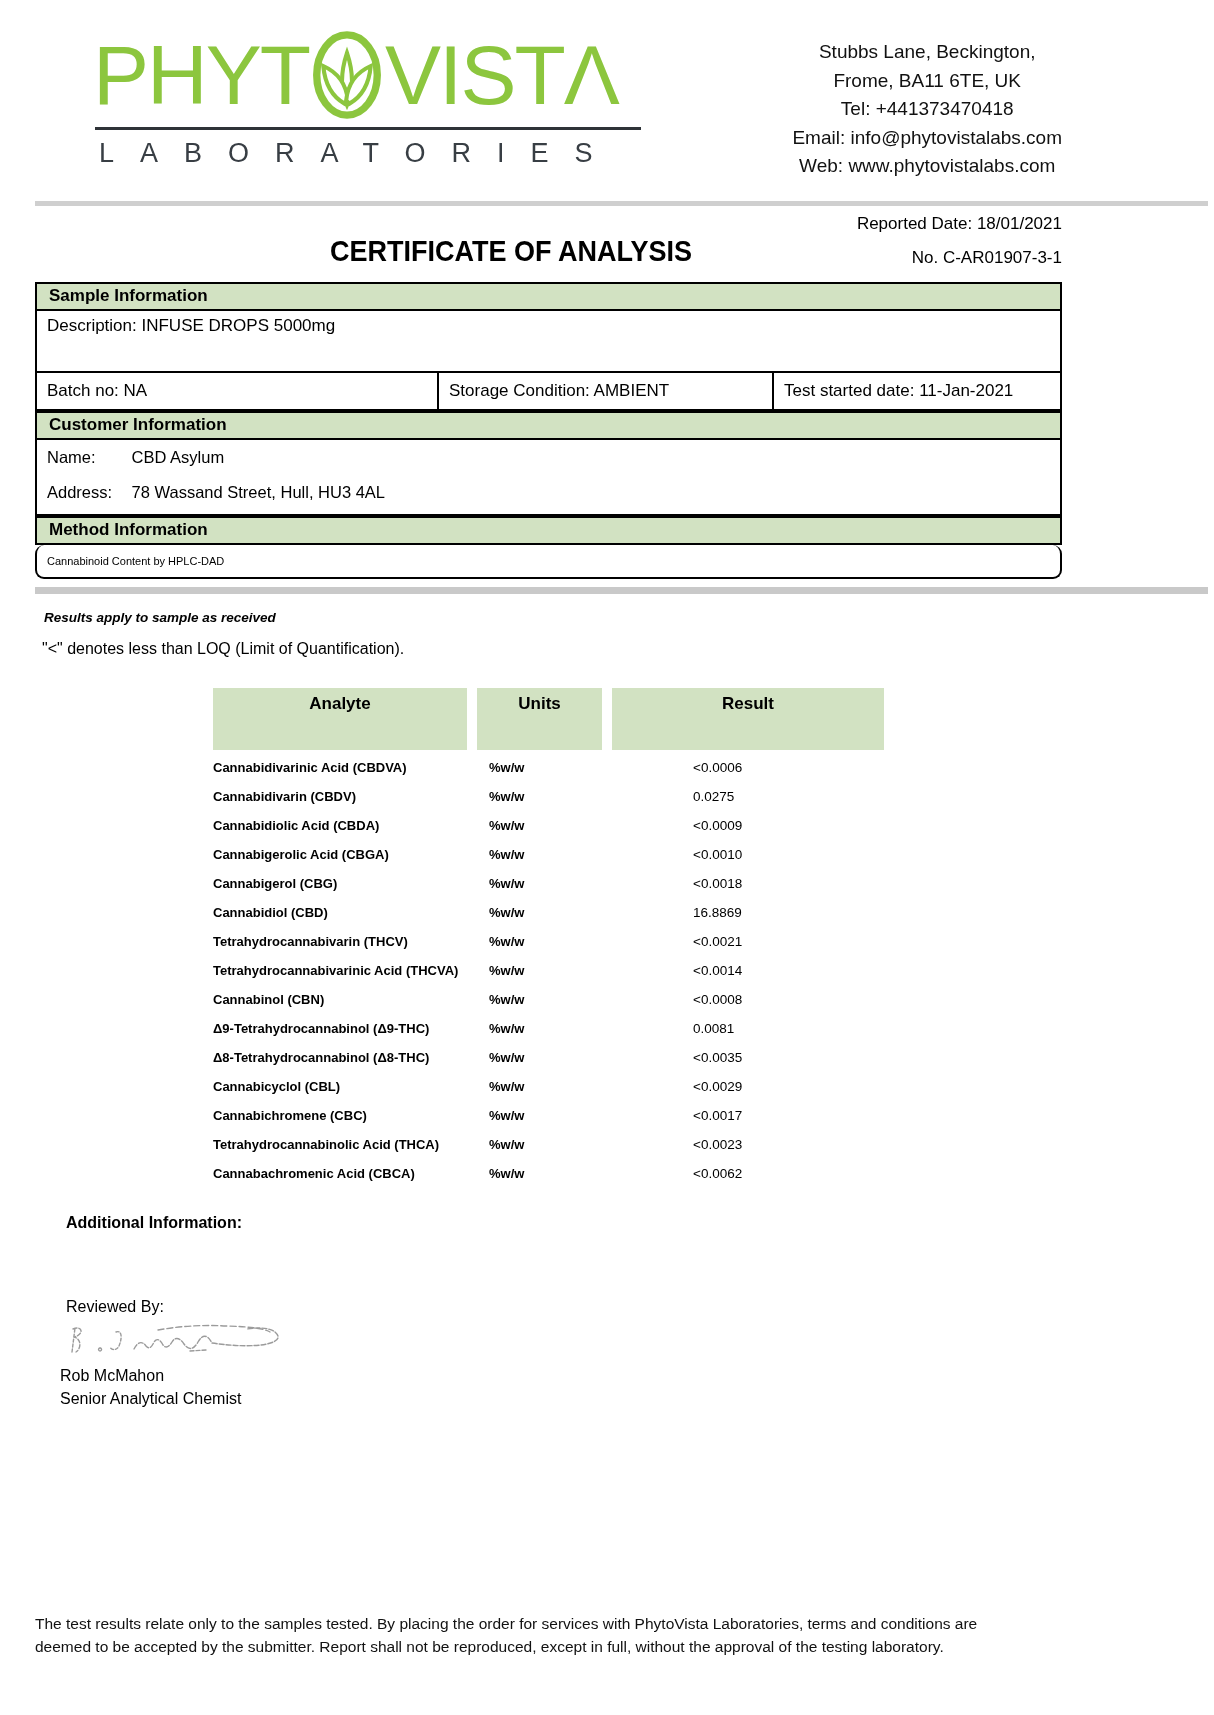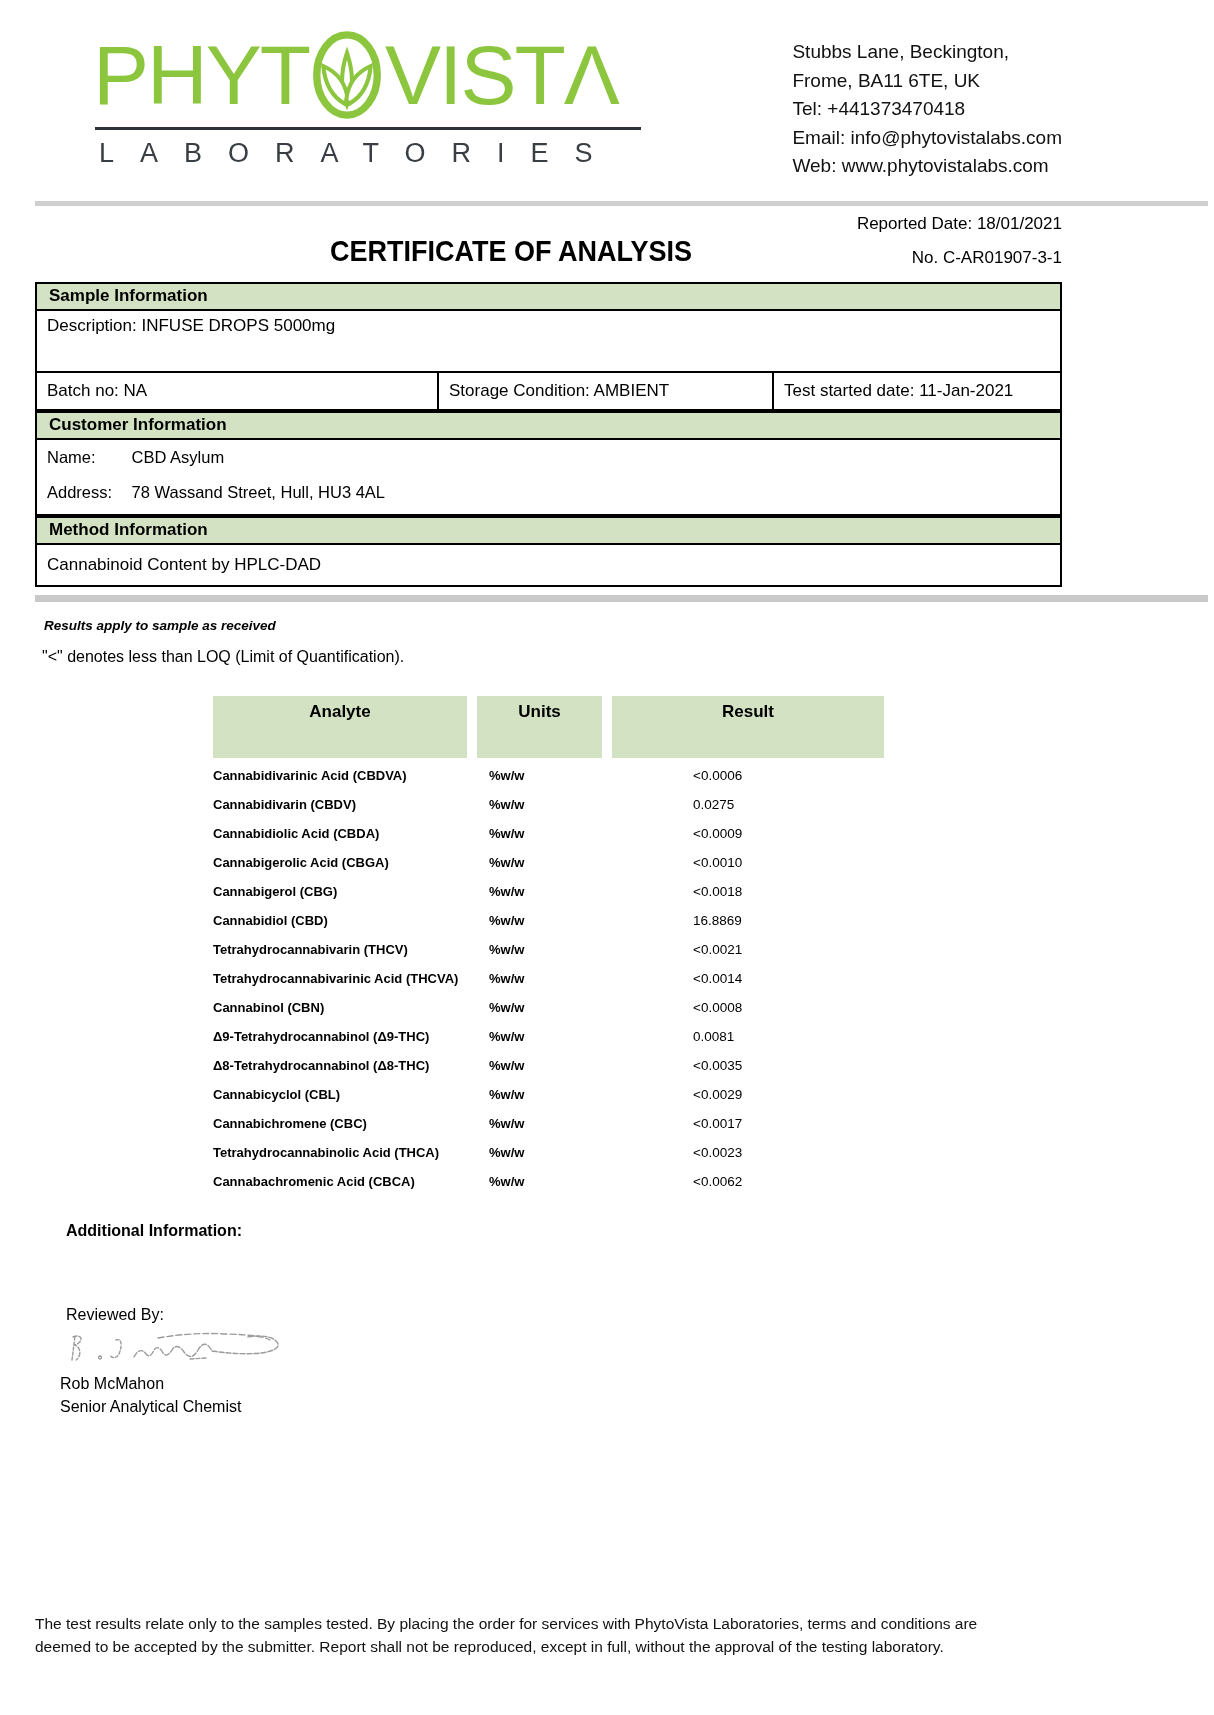--- a/index.html
+++ b/index.html
@@ -10,21 +10,21 @@
 
   
   .header { display:flex; justify-content:space-between; align-items:flex-start; padding:30px 152px 0 45px;margin-left:48px; }
   .logo-block { width:548px; }
   .logo-word { display:flex; align-items:center; height:90px; }
   .logo-text { font-size:84px; font-weight:400; color:#8cc63e; letter-spacing:-2px; line-height:1; white-space:nowrap; }
   .leaf-svg { margin:0 1px; }
   .leaf-svg ellipse, .leaf-svg path { stroke:#8cc63e; }
   .logo-divider { height:3px; background:#2e3338; margin:7px 0 9px 2px; }
   .logo-sub { font-size:27px; letter-spacing:26px; color:#383e44; white-space:nowrap; margin-left:6px; line-height:1.1; }
-  .contact { text-align:left; font-size:19px; line-height:1.5; padding-top:8px; color:#111; }
+  .contact { text-align:center; font-size:19px; line-height:1.5; padding-top:8px; color:#111; }
 
   .top-rule { height:5px; background:#cfcfcf; margin:20px 6px 0 35px; }
 
   
   .header-info { position:relative; height:70px; margin:6px 35px 0; }
   .reported-date { position:absolute; top:2px; right:117px; font-size:17px; }
   .coa-title { position:absolute; left:295px; top:22px; font-size:30px; font-weight:700;
                transform:scaleX(.9); transform-origin:left center; white-space:nowrap; }
   .coa-number { position:absolute; top:36px; right:117px; font-size:17px; }
 
@@ -38,21 +38,21 @@
   .si-cond { border-left:2px solid #000; display:flex; align-items:center; padding-left:12px; font-size:17px; }
   .si-row { display:grid; grid-template-columns:400px 335px 1fr; height:36px; border-top:2px solid #000; }
   .si-cell { display:flex; align-items:center; padding-left:10px; font-size:17px; }
   .si-cell + .si-cell { border-left:2px solid #000; }
 
   .ci-body { padding:8px 0 12px 10px; font-size:16.5px; }
   .ci-line { margin-bottom:16px; }
   .ci-line:last-child { margin-bottom:0; }
   .ci-label { display:inline-block; width:80px; }
 
-  .mi-body { padding:10px 0 10px 10px; font-size:17px; }
+  .mi-body { padding:10px 0 10px 10px; font-size:11px;border-radius:9px; }
 
   .mid-rule { height:7px; background:#c9c9c9; margin:8px 6px 0 35px; }
 
   
   .note1 { margin:16px 0 0 44px; font-size:13.5px; font-weight:700; font-style:italic; }
   .note2 { margin:15px 0 0 42px; font-size:16px; }
 
   
   .results { margin:30px 0 0 213px; width:671px; }
   .rt-head { display:grid; grid-template-columns:254px 125px 272px; column-gap:10px; }

